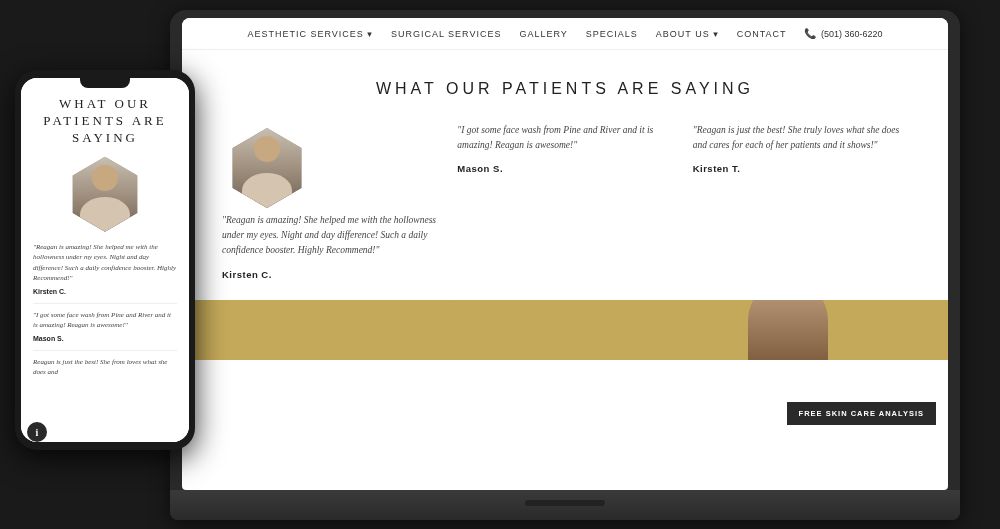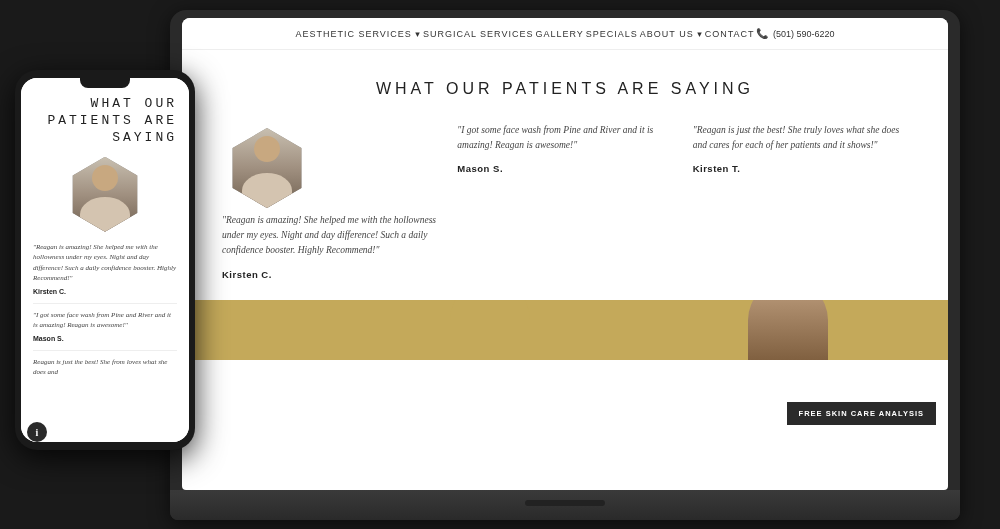--- a/index.html
+++ b/index.html
@@ -62,21 +62,21 @@
     }
 
     
     .laptop-nav {
       background: #fff;
       padding: 10px 20px;
       display: flex;
       align-items: center;
       justify-content: center;
       border-bottom: 1px solid #eee;
-      gap: 2px;
+      gap: 18px;
       position: relative;
       z-index: 10;
     }
     .nav-item {
       font-family: Arial, sans-serif;
       font-size: 9px;
       letter-spacing: 1px;
       color: #333;
       text-transform: uppercase;
       white-space: nowrap;
@@ -272,29 +272,29 @@
       margin: 0 auto;
       position: relative;
       z-index: 5;
     }
 
     
     .mobile-content {
       padding: 8px 12px;
     }
     .mobile-title {
-      font-family: Liberation Mono, monospace;
+      font-family: Liberation Serif, serif;
       font-size: 13px;
       font-weight: 300;
       letter-spacing: 3px;
       text-transform: uppercase;
       color: #222;
       line-height: 1.3;
       margin-bottom: 10px;
-      text-align: right;
+      text-align: center;
     }
     .mobile-hex-inner {
       width: 75px;
       height: 75px;
       background: #888;
       clip-path: polygon(50% 0%, 93% 25%, 93% 75%, 50% 100%, 7% 75%, 7% 25%);
       overflow: hidden;
     }
     .mobile-testimonial-text {
       font-size: 7px;
@@ -343,21 +343,21 @@
 
       <nav class="laptop-nav">
         <div class="nav-item">AESTHETIC SERVICES ▾</div>
         <div class="nav-item">SURGICAL SERVICES</div>
         <div class="nav-item">GALLERY</div>
         <div class="nav-item">SPECIALS</div>
         <div class="nav-item">ABOUT US ▾</div>
         <div class="nav-item">CONTACT</div>
         <div class="nav-phone">
           <span class="nav-phone-icon">📞</span>
-          <span>(501) 590-6220</span>
+          <span>(501) 360-6220</span>
         </div>
       </nav>
 
       <div class="laptop-content">
         <h2 class="section-title">WHAT OUR PATIENTS ARE SAYING</h2>
 
         <div class="testimonials-row">
 
           <div class="testimonial-col">
             <div class="hex-image">

